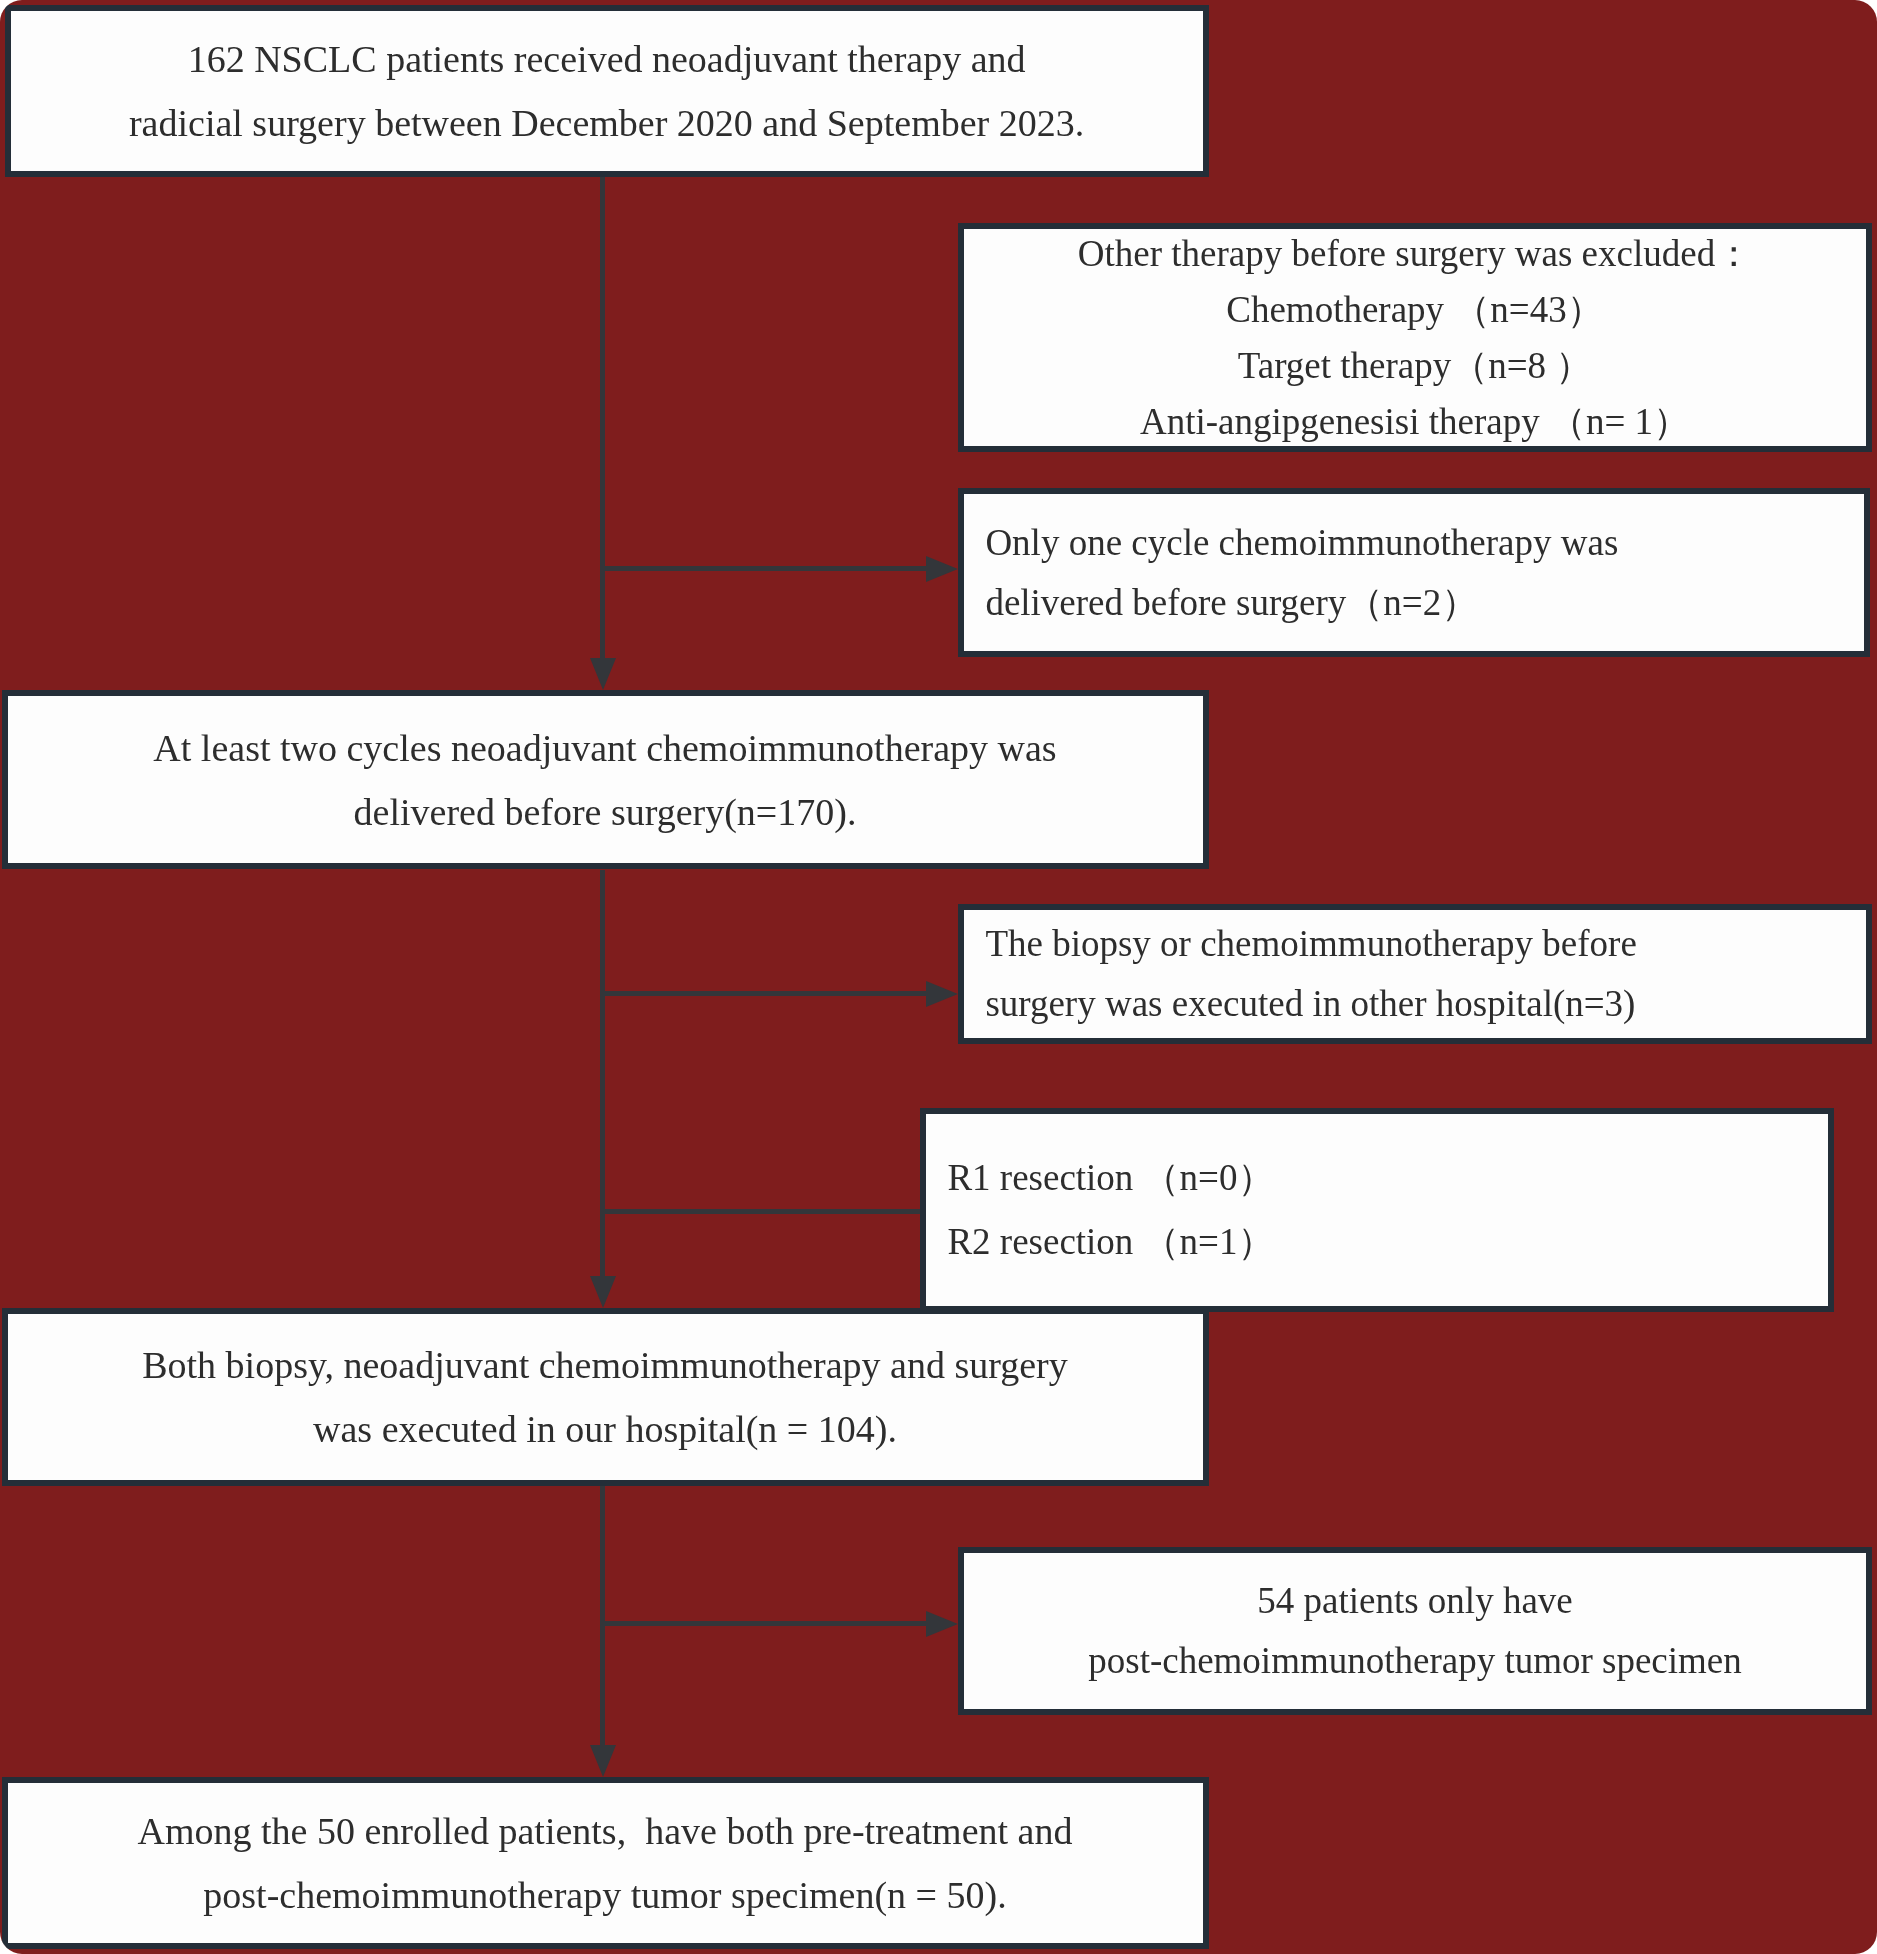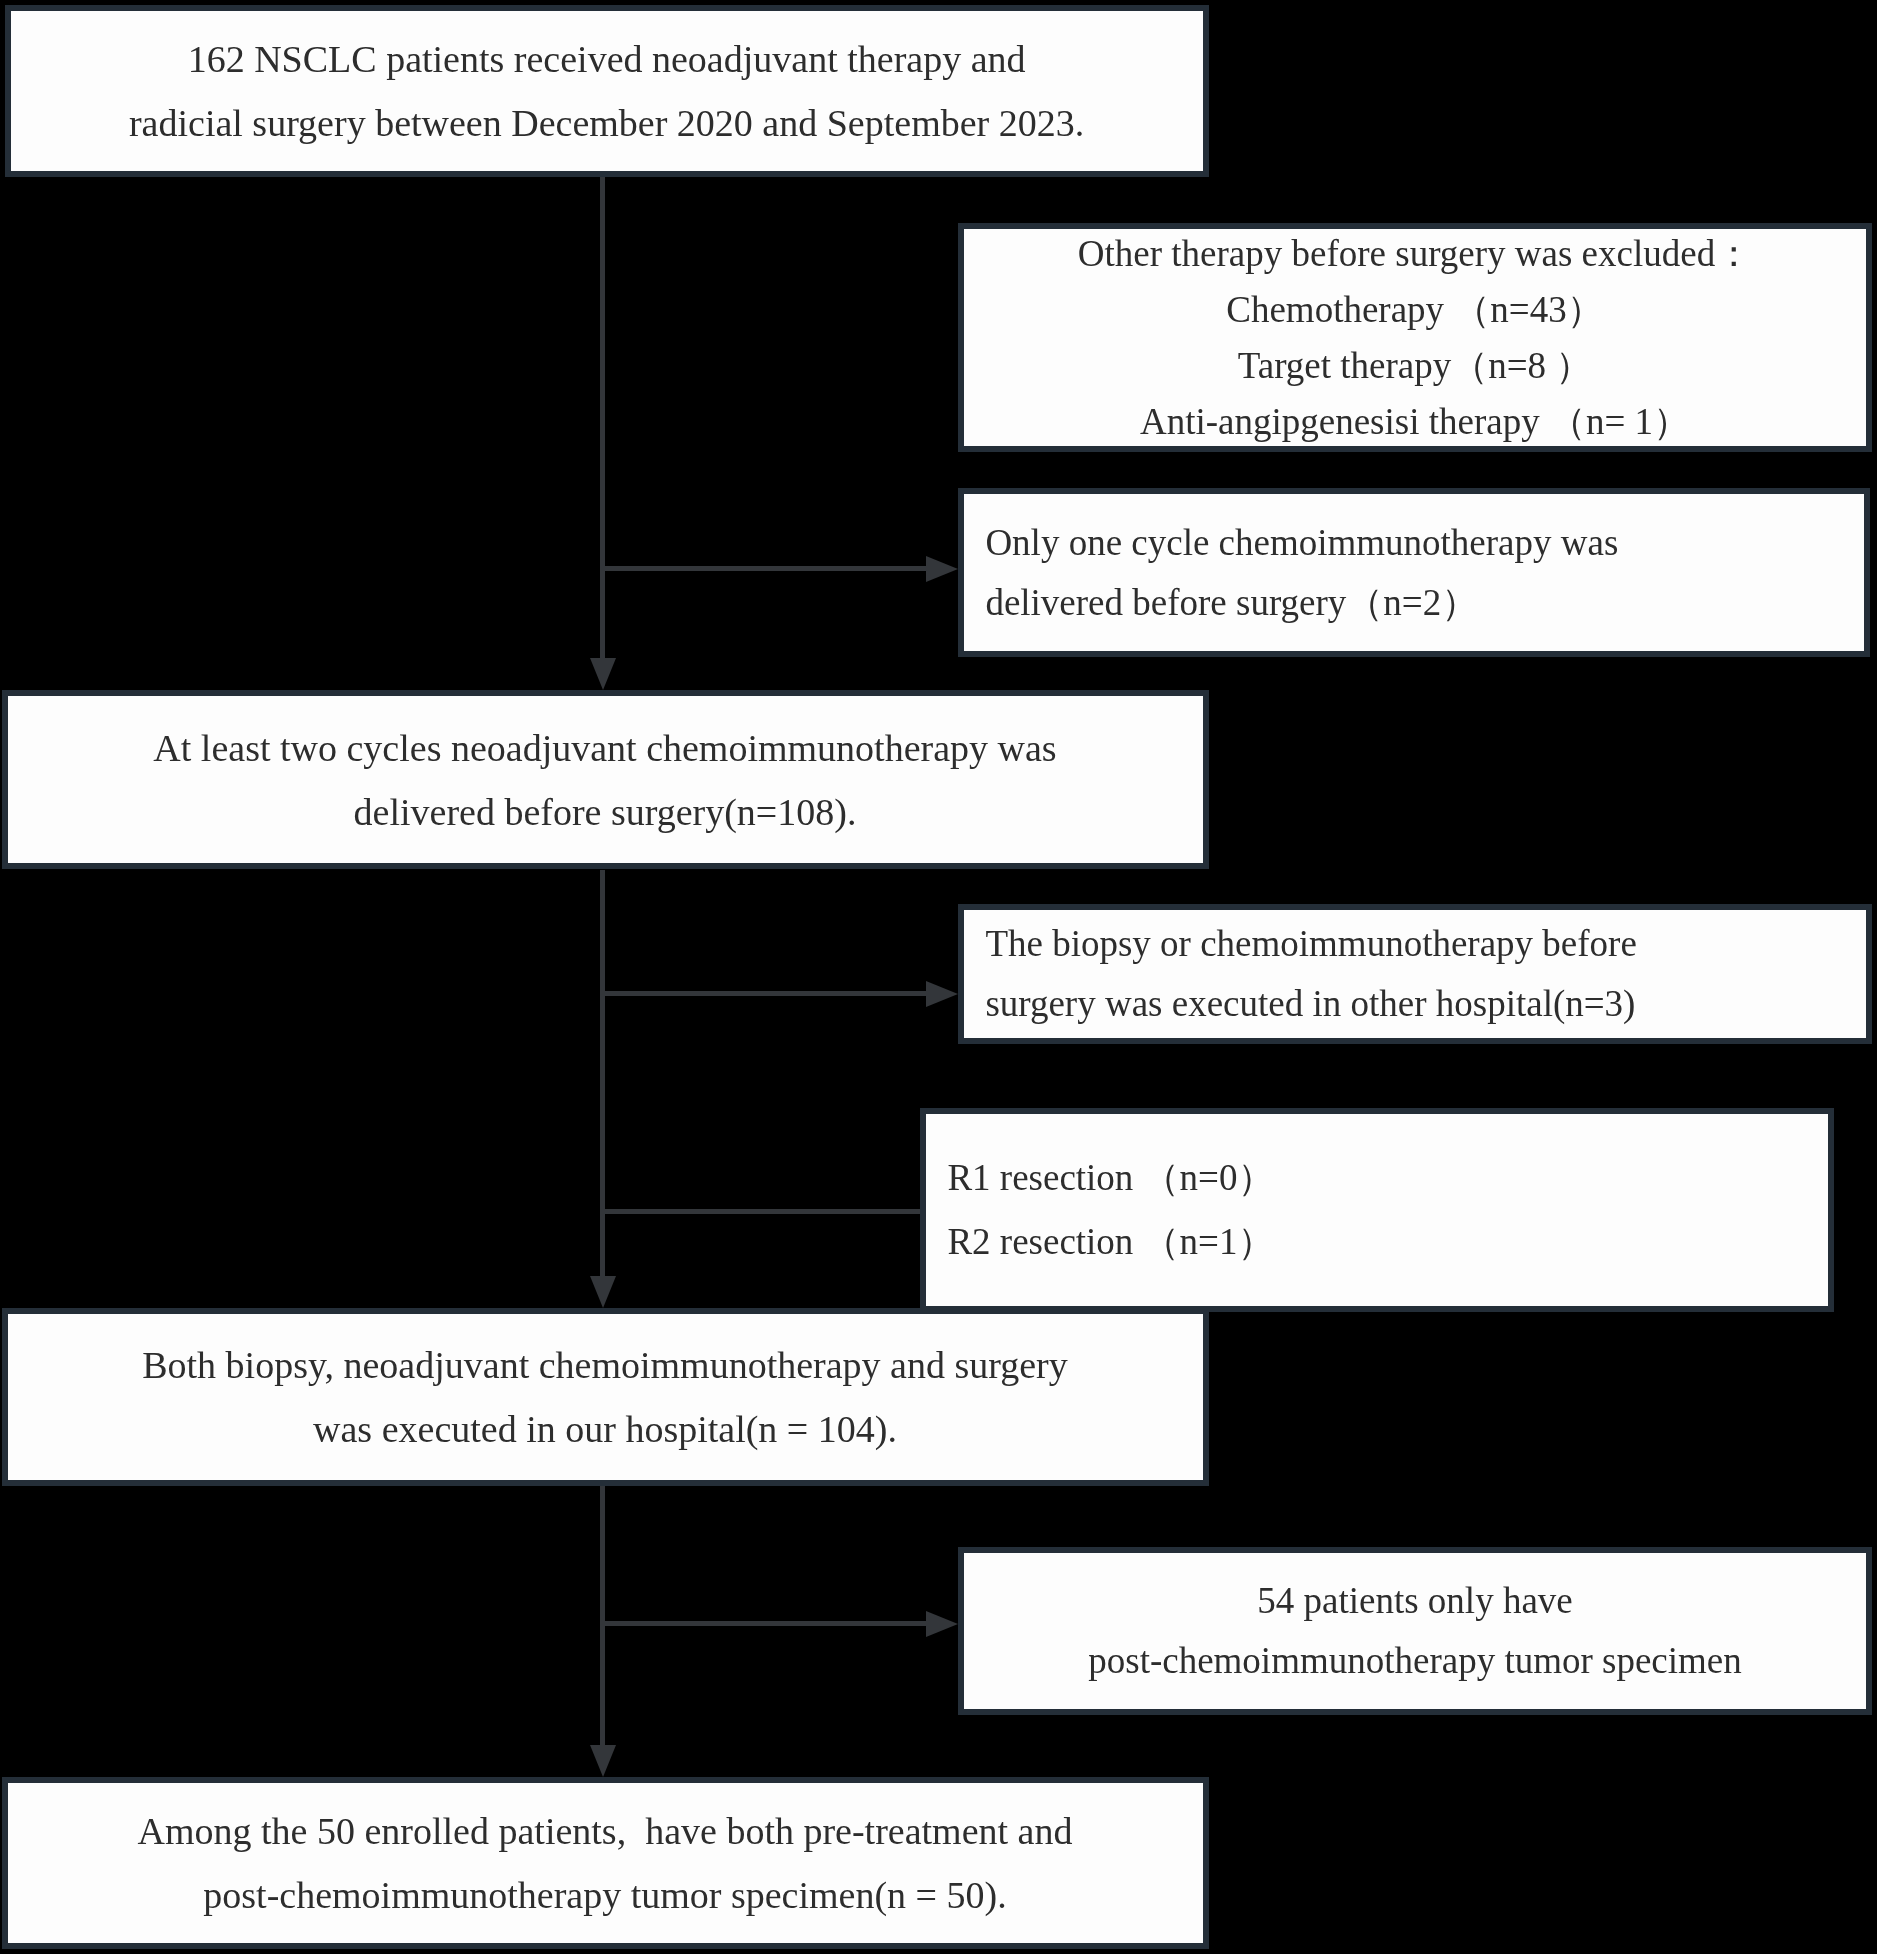--- a/index.html
+++ b/index.html
@@ -1,23 +1,24 @@
 <!DOCTYPE html>
 <html style="font-size:12.2px"><head>
 <meta charset="utf-8">
 <style>
   * { margin:0; padding:0; box-sizing:border-box; }
   html, body { background:#ffffff; }
   .canvas {
     position:relative;
     width:1877px; height:1954px;
-    background:#000000;
+    background:#7f1d1d;
     font-family:"Liberation Serif","DejaVu Serif",serif;
     color:#2d2d2d;
     overflow:hidden;
+    border-radius:22px;
   }
   .box {
     position:absolute;
     border:6.1px solid #242e38;
     background:#fdfdfd;
     display:flex;
     flex-direction:column;
     justify-content:center;
   }
   .box .line { display:block; white-space:pre; }
@@ -64,21 +65,21 @@
   <div class="hline" style="left:603px; top:566px; width:323px;"></div>
   <div class="arrow-right" style="left:926px; top:556px;"></div>
 
   <div class="box leftalign fs-side" style="left:958px; top:488px; width:912px; height:169px;">
     <span class="line">Only one cycle chemoimmunotherapy was</span>
     <span class="line">delivered before surgery（n=2）</span>
   </div>
 
   <div class="box center fs-main" style="left:1.5px; top:690px; width:1207px; height:179px;">
     <span class="line">At least two cycles neoadjuvant chemoimmunotherapy was</span>
-    <span class="line">delivered before surgery(n=108).</span>
+    <span class="line">delivered before surgery(n=170).</span>
   </div>
 
   <div class="vline" style="left:600px; top:870px; height:407px;"></div>
   <div class="arrow-down" style="left:590px; top:1276px;"></div>
 
   <div class="hline" style="left:603px; top:991px; width:323px;"></div>
   <div class="arrow-right" style="left:926px; top:981px;"></div>
 
   <div class="box leftalign fs-side" style="left:958px; top:904px; width:914px; height:140px;">
     <span class="line">The biopsy or chemoimmunotherapy before</span>

